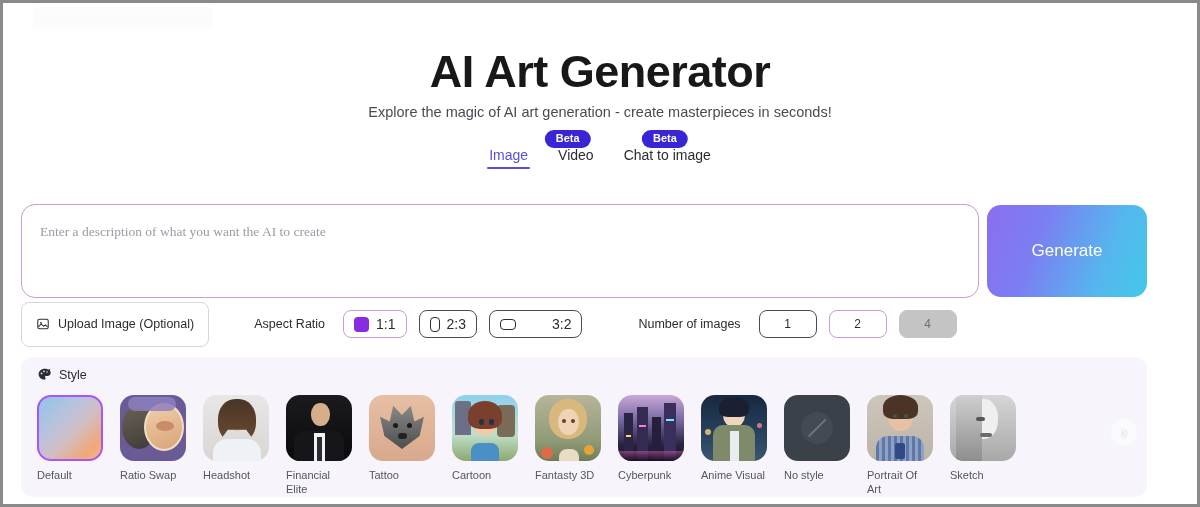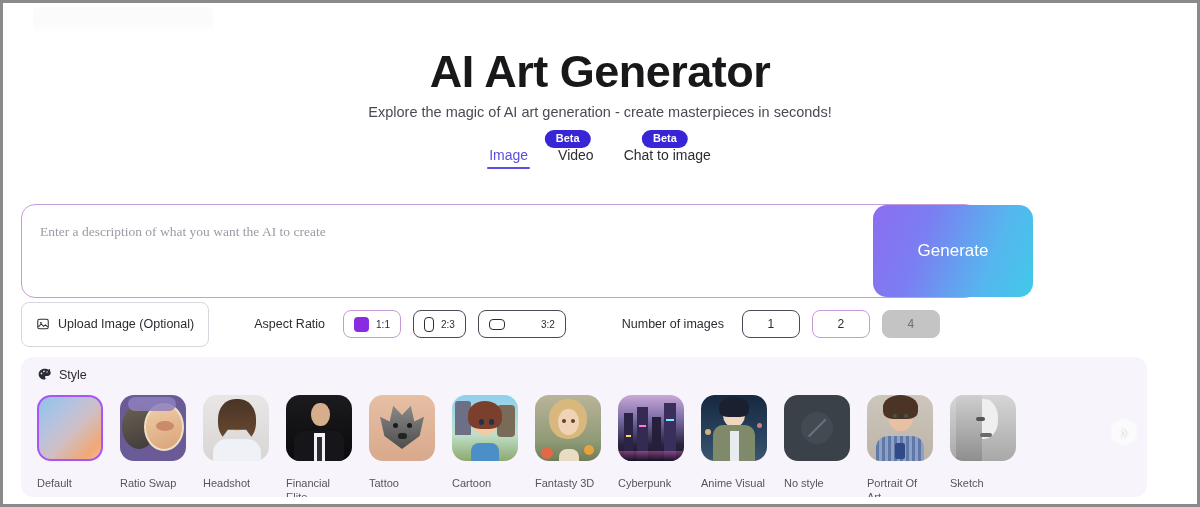--- a/index.html
+++ b/index.html
@@ -83,21 +83,21 @@
     line-height: 1;
     white-space: nowrap;
   }
   .tab-video .beta-badge { transform: translateX(-68%); }
   .tab-chat  .beta-badge { transform: translateX(-55%); }
 
   
   .prompt-row {
     position: absolute;
     left: 18px; top: 201px;
-    width: 1012px; height: 94px;
+    width: 1126px; height: 94px;
   }
   .prompt-box {
     position: absolute;
     left: 0; top: 0;
     width: 958px; height: 94px;
     border: 1px solid #c79ad8;
     border-radius: 14px;
     background: #fff;
   }
   .prompt-placeholder {
@@ -148,21 +148,21 @@
   }
   .chip {
     display: flex; align-items: center; justify-content: center;
     gap: 7px;
     height: 28px;
     min-width: 50px;
     padding: 0 10px;
     border: 1px solid #4a4a55;
     border-radius: 8px;
     background: #fff;
-    font-size: 10px;
+    font-size: 14px;
     color: #2c2c33;
     cursor: pointer;
   }
   .chip.selected { border-color: #c79ad8; }
   .chip.disabled {
     background: #c4c4c4;
     border-color: #c4c4c4;
     color: #6e6e78;
     cursor: default;
   }
@@ -212,21 +212,21 @@
     border-radius: 14px;
     overflow: hidden;
     position: relative;
     background: #ddd;
     cursor: pointer;
   }
   .style-item.selected .thumb {
     border: 2px solid #a855f7;
   }
   .style-name {
-    margin-top: 15px;
+    margin-top: 7px;
     font-size: 11px;
     color: #55555f;
     line-height: 14px;
     word-wrap: break-word;
   }
   .next-arrow {
     position: absolute;
     right: 10px; top: 62px;
     width: 26px; height: 26px;
     border-radius: 50%;

